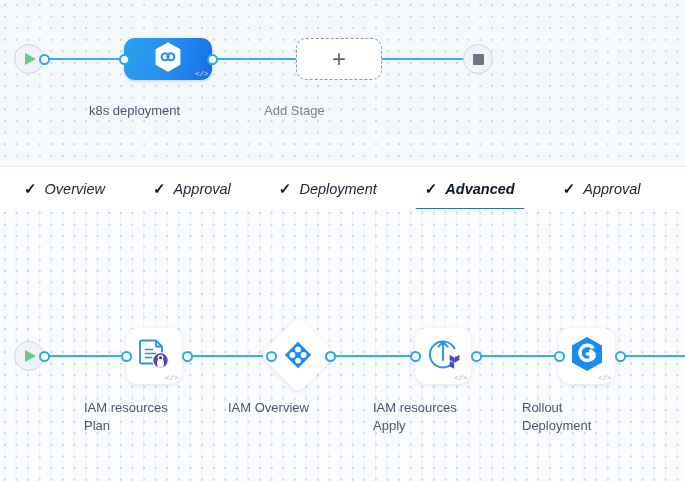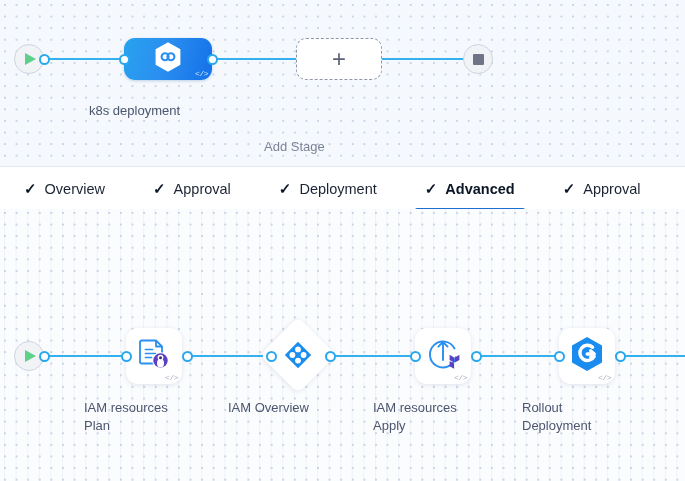--- a/index.html
+++ b/index.html
@@ -39,21 +39,21 @@
     border-bottom:1px solid #e4e9f0;
     display:flex;align-items:stretch;
   }
   .tab{
     display:flex;align-items:center;gap:8px;
     padding:0 10px;margin:0 14px;
     position:relative;cursor:pointer;
     color:#1c2433;font-size:14.5px;
   }
   .tab .tick{font-size:15px;line-height:1;color:#0b1526;font-weight:700;}
-  .tab .tlabel{white-space:nowrap;}
+  .tab .tlabel{white-space:nowrap;font-style:italic;}
   .tab.active .tlabel{font-weight:700;color:#0b1526;}
   .tab.active::after{
     content:"";position:absolute;left:0;right:0;bottom:-1px;height:3px;
     background:#1b6fd1;border-radius:2px 2px 0 0;
   }
 
   
   .edge{
     position:absolute;height:2px;background:#33b0f0;
   }
@@ -148,21 +148,21 @@
       </span>
       <span class="codeglyph onblue">&lt;/&gt;</span>
     </div>
     <div class="port" style="left:118.5px;top:53.5px;"></div>
     <div class="port" style="left:206.5px;top:53.5px;"></div>
     <div class="nodelabel" style="left:89px;top:102px;width:150px;">k8s deployment</div>
 
     <div class="addstage">
       <span>+</span>
     </div>
-    <div class="nodelabel" style="left:264px;top:102px;width:150px;color:#7b8396;margin-top:36px;">Add Stage</div>
+    <div class="nodelabel" style="left:264px;top:102px;width:150px;color:#7b8396;">Add Stage</div>
 
     <div class="port" style="left:464px;top:53.5px;"></div>
     <div class="endcap" style="left:463px;top:44px;">
       <div class="stop-sq"></div>
     </div>
   </div>
 
   <div class="tabbar">
     <div class="tab">
       <span class="tick">✓</span>

